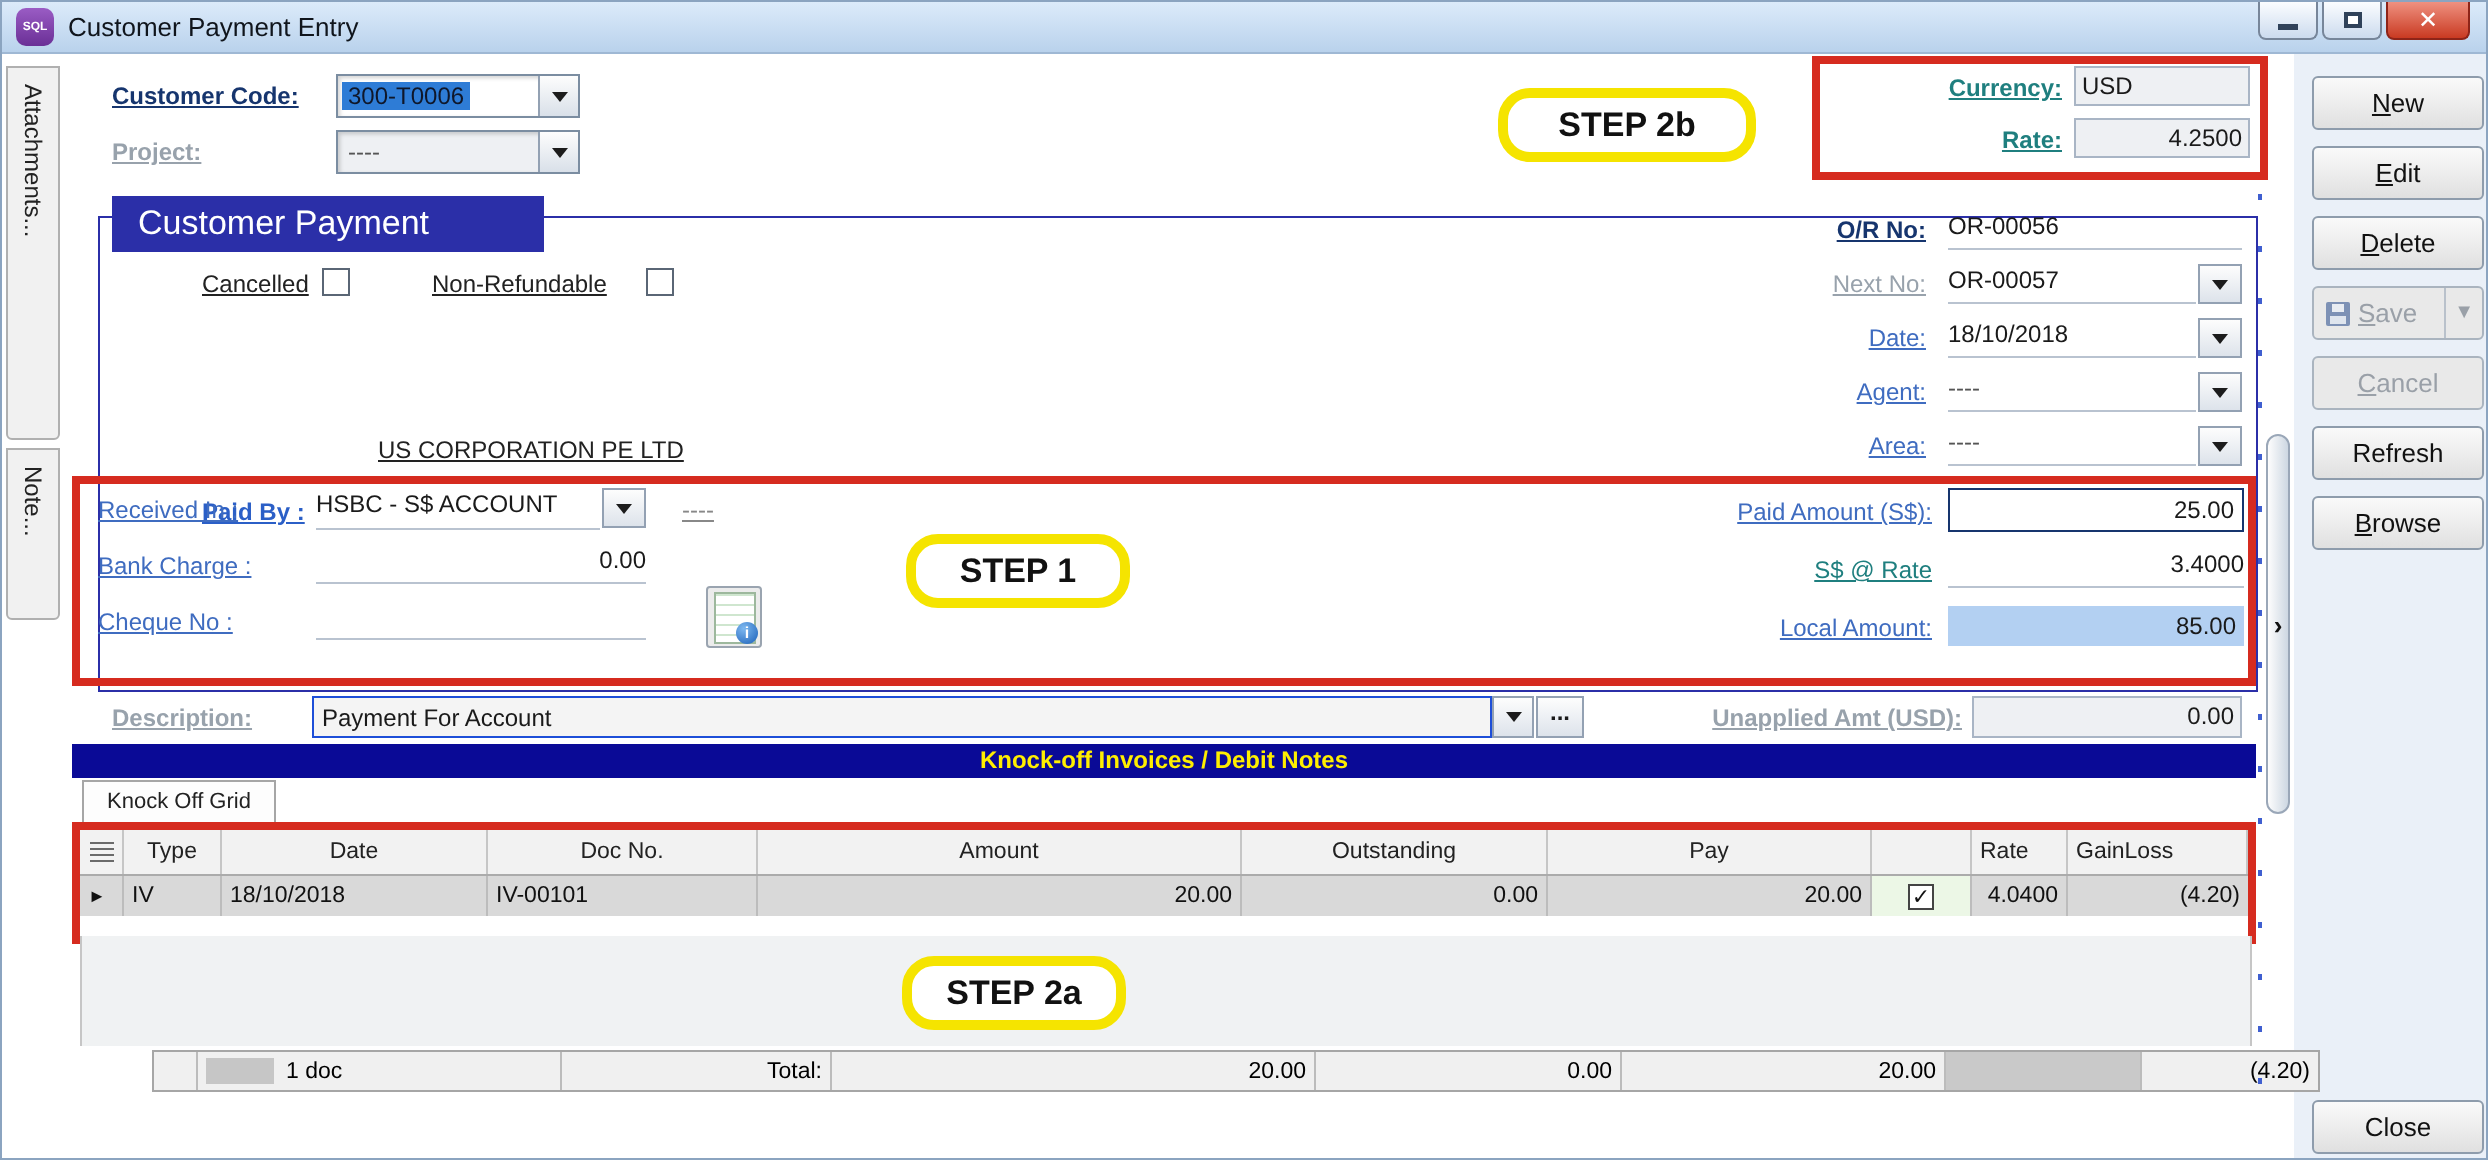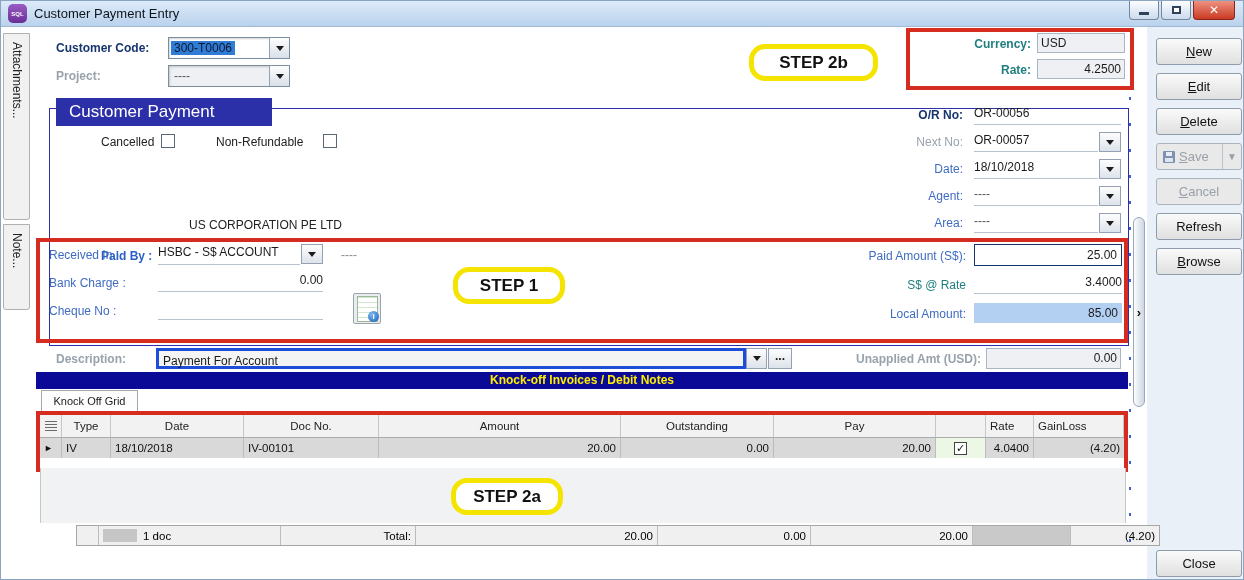--- a/index.html
+++ b/index.html
@@ -12,21 +12,21 @@
   .wbtn.min{width:30px}.wbtn.max{width:30px}
   .wbtn.close{width:42px;background:linear-gradient(#ef9180,#c93a22);border-color:#8e2418;color:#fff;font-weight:bold;font-size:12px;}
   .minglyph{width:10px;height:3px;background:#30425a;margin-top:6px;}
   .maxglyph{width:9px;height:8px;border:2px solid #30425a;box-sizing:border-box;background:#fff;}
 
   .side-tab{position:absolute;left:2px;width:27px;background:#f1f1f1;border:1px solid #b0b0b0;border-radius:0 0 3px 3px;writing-mode:vertical-rl;display:flex;align-items:center;padding:8px 0;font-size:12px;color:#222;box-sizing:border-box;}
 
   .form-area{position:absolute;left:30px;top:27px;width:1100px;height:553px;background:#fff;}
   .right-panel{position:absolute;left:1146px;top:26px;width:98px;height:554px;background:#eaf0f8;}
 
-  .lbl{position:absolute;font-size:12px;white-space:nowrap;color:#222;}
+  .lbl{position:absolute;font-size:12px;white-space:nowrap;color:#222;text-decoration:underline;}
   .bold{font-weight:bold}
   .navy{color:#16356e}.blue{color:#3f6cc0}.teal{color:#1f7f7f}.gray{color:#98a2ac}
   .rt{text-align:right}
   .uline{border-bottom:1px solid #b9c3d0;}
   .fld{position:absolute;font-size:12px;color:#1a1a1a;white-space:nowrap;box-sizing:border-box;}
   .box-fld{background:#eef0f3;border:1px solid #a9b5c5;padding:2px 3px 0 3px;}
   .ddbtn{position:absolute;width:22px;height:20px;background:linear-gradient(#fdfdfd,#dde3eb);border:1px solid #93a1b3;box-sizing:border-box;display:flex;align-items:center;justify-content:center;}
   .ddbtn::after{content:"";border:4px solid transparent;border-top:5px solid #1c1c1c;transform:translateY(2px);}
   .checkbox{position:absolute;width:14px;height:14px;background:#fff;border:1px solid #5a6675;box-sizing:border-box;}
   .redbox{position:absolute;border:4px solid #d62b1f;box-sizing:border-box;}
@@ -186,21 +186,21 @@
   <div class="lbl blue rt" style="left:800px;top:248px;width:165px;">Paid Amount (S$):</div>
   <div class="fld rt" style="left:973px;top:243px;width:148px;height:22px;background:#fff;border:1px solid #16356e;padding:3px 4px 0 0;">25.00</div>
 
   <div class="lbl teal rt" style="left:800px;top:277px;width:165px;">S$ @ Rate</div>
   <div class="fld uline rt teal" style="left:973px;top:274px;width:148px;height:19px;">3.4000</div>
 
   <div class="lbl blue rt" style="left:800px;top:306px;width:165px;">Local Amount:</div>
   <div class="fld rt" style="left:973px;top:302px;width:148px;height:20px;background:#b3d0f2;padding:3px 4px 0 0;">85.00</div>
 
   <div class="lbl bold gray" style="left:55px;top:351px;">Description:</div>
-  <div class="fld" style="left:155px;top:347px;width:590px;height:21px;background:#f4f4f4;border:3px solid #1d4ed8;padding:3px 0 0 4px;">Payment For Account</div>
+  <div class="fld" style="left:155px;top:347px;width:590px;height:21px;background:#f4f4f4;border:1px solid #1d4ed8;padding:3px 0 0 4px;">Payment For Account</div>
   <div class="ddbtn" style="left:745px;top:347px;width:21px;height:21px;"></div>
   <div class="fld" style="left:767px;top:347px;width:24px;height:21px;background:linear-gradient(#fdfdfd,#dde3eb);border:1px solid #93a1b3;text-align:center;padding-top:0px;font-weight:bold;">...</div>
   <div class="lbl bold gray rt" style="left:815px;top:351px;width:165px;">Unapplied Amt (USD):</div>
   <div class="fld box-fld rt" style="left:985px;top:347px;width:135px;height:21px;">0.00</div>
 
   <div class="banner">Knock-off Invoices / Debit Notes</div>
   <div class="knock-tab">Knock Off Grid</div>
 
   <div class="redbox" style="left:35px;top:410px;width:1092px;height:61px;"></div>
   <div class="grid">

